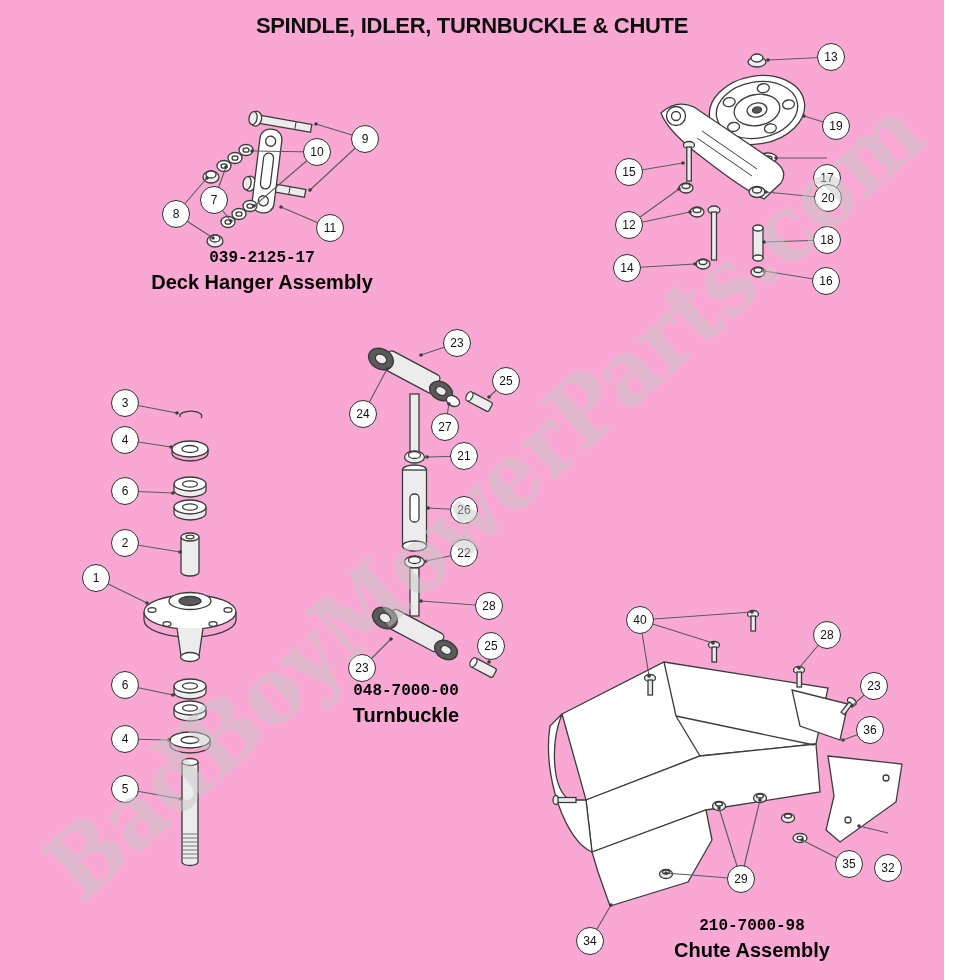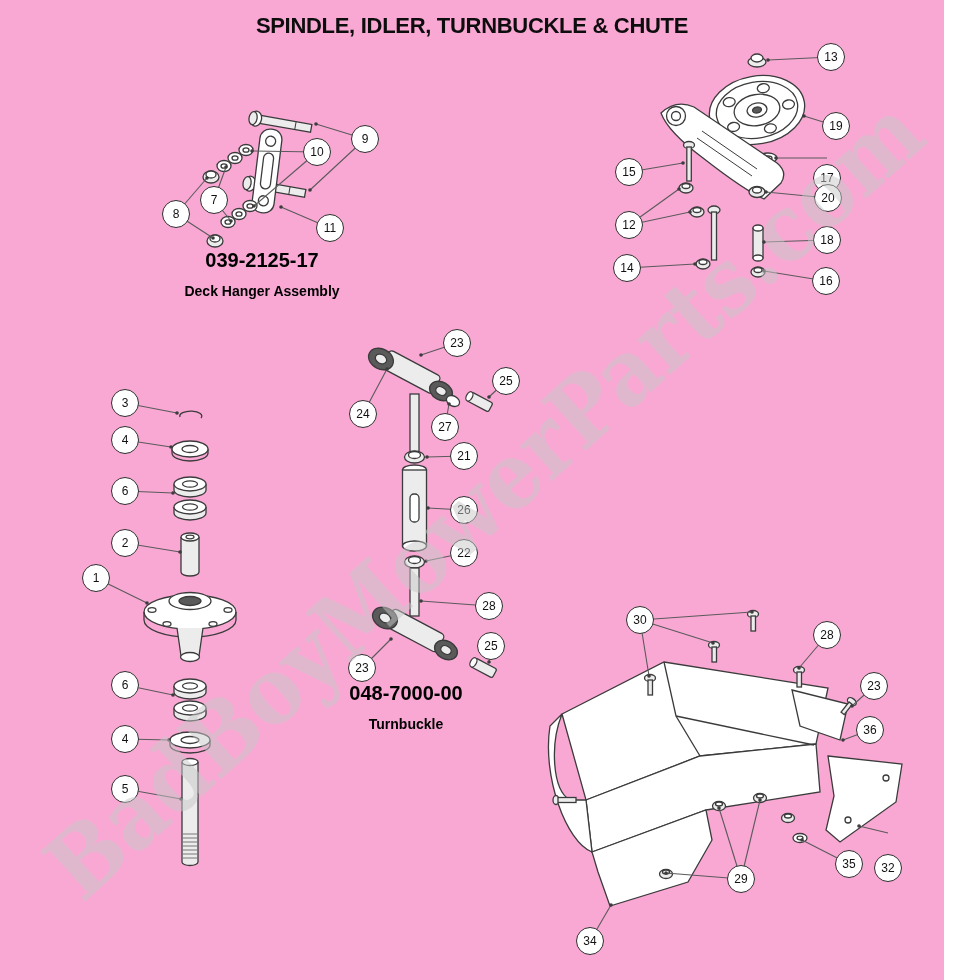--- a/index.html
+++ b/index.html
@@ -6,22 +6,22 @@
   html,body { background:#ffffff; }
   body { width:980px; height:980px; font-family:"Liberation Sans", sans-serif; }
   .stage { position:relative; width:944px; height:980px; background:#f9a8d4; overflow:hidden; }
   .title { position:absolute; top:13px; left:0; width:100%; text-align:center;
            font-size:22px; font-weight:bold; letter-spacing:-0.3px; color:#0d0d0d; }
   svg.art, svg.wm { position:absolute; left:0; top:0; }
   .callout { position:absolute; width:28px; height:28px; border:1.6px solid #2e2e2e; border-radius:50%;
              background:#fff; display:flex; align-items:center; justify-content:center;
              font-size:12px; color:#111; z-index:5; }
   .asm-label { position:absolute; transform:translateX(-50%); text-align:center; white-space:nowrap; z-index:4; }
-  .asm-label .pn { font-size:20px; font-weight:bold; color:#000; }
-  .asm-label .nm { font-size:14px; font-weight:bold; color:#000; margin-top:11px; }
+  .asm-label .pn { font-size:16px; font-weight:bold; color:#000;font-family:Liberation Mono, monospace; }
+  .asm-label .nm { font-size:20px; font-weight:bold; color:#000; margin-top:4px; }
   .part { stroke:#3b3b3b; stroke-width:1.3; fill:#fff; }
   .pf   { fill:#ececec; }
   .dk   { fill:#5a5a5a; }
   .nofill { fill:none; }
   #leader-layer line { stroke:#5a5a5a; stroke-width:1.1; }
   .leader-dot { fill:#3c3c3c; stroke:none; }
   .thread { stroke:#777; stroke-width:1; }
   .wm { pointer-events:none; z-index:9; }
 </style>
 </head>
@@ -358,36 +358,40 @@
       <div class="callout" style="left: 348px; top: 654px;">23</div>
       <div class="callout" style="left: 477px; top: 632px;">25</div>
       <div class="callout" style="left: 111px; top: 389px;">3</div>
       <div class="callout" style="left: 111px; top: 426px;">4</div>
       <div class="callout" style="left: 111px; top: 477px;">6</div>
       <div class="callout" style="left: 111px; top: 529px;">2</div>
       <div class="callout" style="left: 82px; top: 564px;">1</div>
       <div class="callout" style="left: 111px; top: 671px;">6</div>
       <div class="callout" style="left: 111px; top: 725px;">4</div>
       <div class="callout" style="left: 111px; top: 775px;">5</div>
-      <div class="callout" style="left: 626px; top: 606px;">30</div>
+      <div class="callout" style="left: 626px; top: 606px;">40</div>
       <div class="callout" style="left: 813px; top: 621px;">28</div>
       <div class="callout" style="left: 860px; top: 672px;">23</div>
       <div class="callout" style="left: 856px; top: 716px;">36</div>
       <div class="callout" style="left: 874px; top: 819px; margin-top: 35px;">32</div>
       <div class="callout" style="left: 835px; top: 850px;">35</div>
       <div class="callout" style="left: 727px; top: 865px;">29</div>
       <div class="callout" style="left: 576px; top: 927px;">34</div>
     </div>
 
   <div class="asm-label" style="left:262px; top:249px;">
     <div class="pn">039-2125-17</div>
     <div class="nm">Deck Hanger Assembly</div>
   </div>
   <div class="asm-label" style="left:406px; top:682px;">
     <div class="pn">048-7000-00</div>
     <div class="nm">Turnbuckle</div>
   </div>
+  <div class="asm-label" style="left:752px; top:917px;">
+    <div class="pn">210-7000-98</div>
+    <div class="nm">Chute Assembly</div>
+  </div>
 
   <svg class="wm" width="980" height="980" viewBox="0 0 980 980">
     <text x="490" y="505" text-anchor="middle" dominant-baseline="middle" transform="rotate(-42 490 505)" textLength="1140" lengthAdjust="spacingAndGlyphs" font-family="'DejaVu Serif', serif" font-weight="bold" font-size="92" fill="#c8c8c8" opacity="0.5">BadBoyMowerParts.com</text>
   </svg>
 
 </div>
 
 </body></html>

